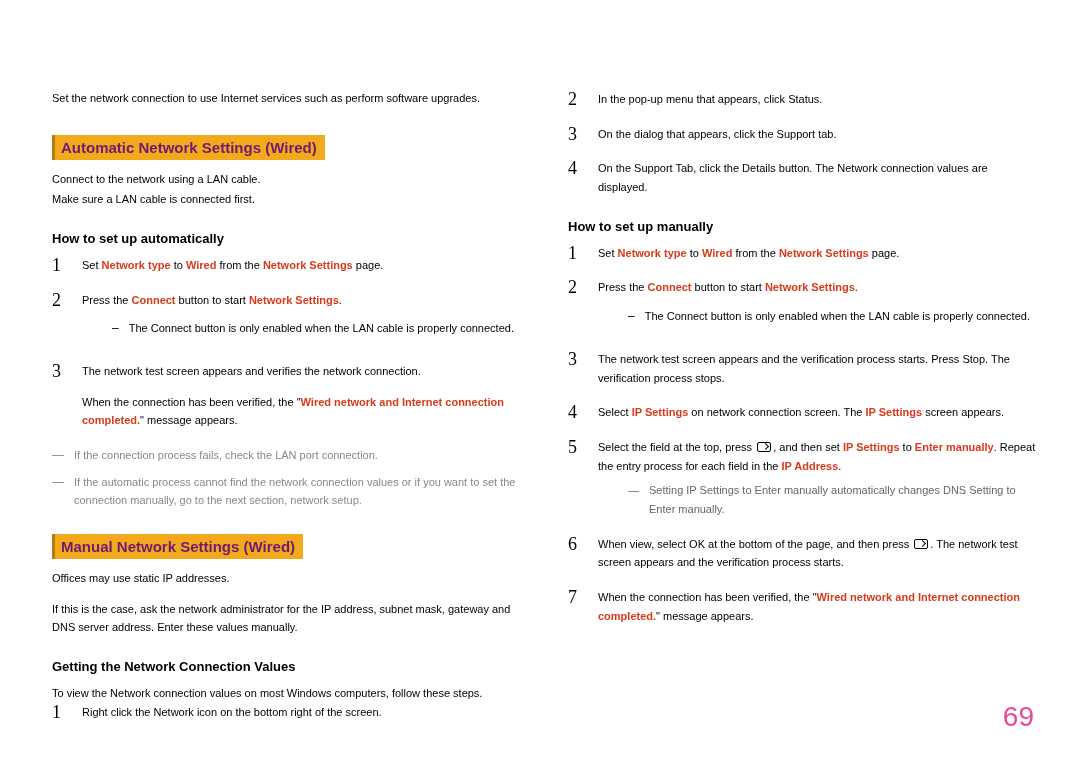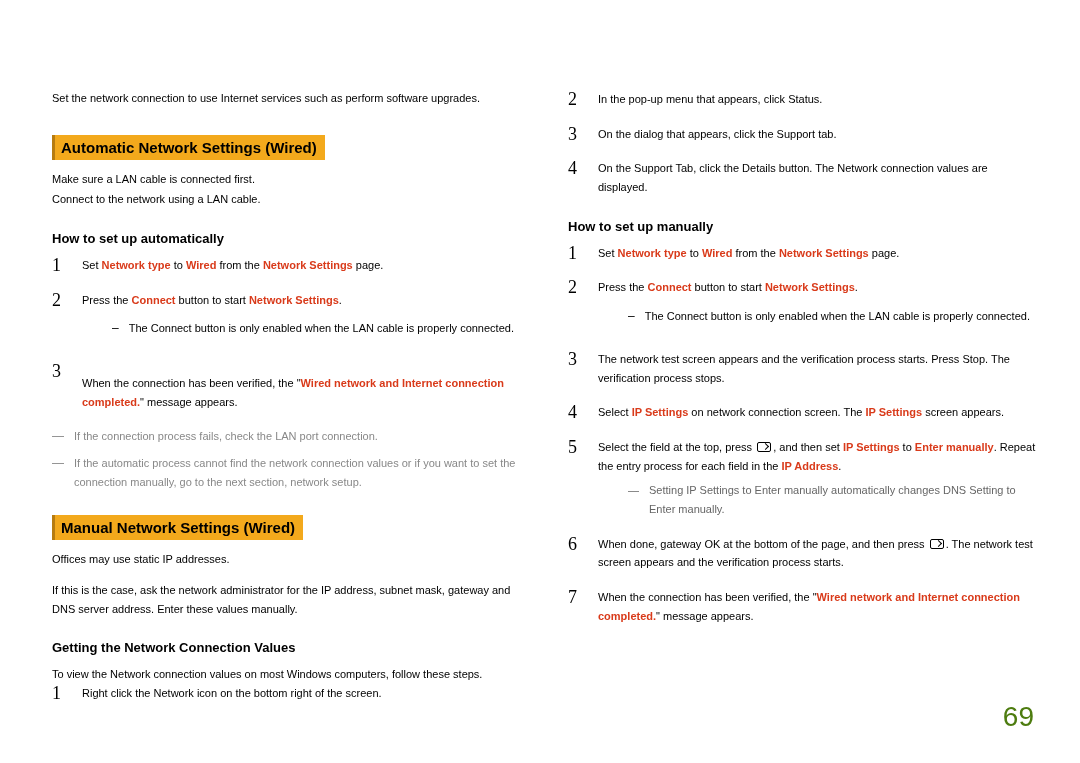--- a/index.html
+++ b/index.html
@@ -14,21 +14,21 @@
 .page {
   display: flex;
   padding: 90px 44px 0 52px;
   gap: 48px;
 }
 .col { flex: 1; min-width: 0; }
 .intro { font-size: 11px; line-height: 1.5; margin-bottom: 28px; }
 .heading-band {
   display: inline-block;
   background: #f3a91c;
-  color: #000000;
+  color: #701a75;
   font-weight: 700;
   font-size: 15px;
   padding: 4px 8px 4px 6px;
   border-left: 3px solid #b77c10;
   margin-bottom: 10px;
 }
 .sub { font-size: 11px; line-height: 1.7; margin-bottom: 2px; }
 .subhead {
   font-weight: 700;
   font-size: 13px;
@@ -74,21 +74,21 @@
 }
 .k { color: #d93a1a; font-weight: 700; }
 strong { font-weight: 400; }
 .nested-gray { font-size: 11px; line-height: 1.7; color: #666; padding-left: 30px; display:flex; gap:10px; margin-top:6px; }
 .nested-gray .dash { color: #666; }
 .page-num {
   position: absolute;
   bottom: 30px;
   right: 46px;
   font-size: 28px;
-  color: #4d7c0f;
+  color: #ec4899;
   font-weight: 300;
 }
 .icon-btn {
   display: inline-block;
   width: 14px; height: 10px;
   border: 1px solid #000;
   border-radius: 2px;
   vertical-align: -1px;
   position: relative;
   margin: 0 2px;
@@ -105,22 +105,22 @@
 </style>
 </head>
 <body>
 
 <div class="page">
 
   <div class="col">
     <p class="intro">Set the network connection to use Internet services such as perform software upgrades.</p>
 
     <div class="heading-band">Automatic Network Settings (Wired)</div>
+    <p class="sub">Connect to the network using a LAN cable.</p>
     <p class="sub">Make sure a LAN cable is connected first.</p>
-    <p class="sub">Connect to the network using a LAN cable.</p>
 
     <p class="subhead">How to set up automatically</p>
 
     <ol class="numlist">
       <li>
         <span class="n">1</span>
         <div class="body">
           <span>Set </span><span class="k">Network type</span><span> to </span><span class="k">Wired</span><span> from the </span><span class="k">Network Settings</span><span> page.</span>
         </div>
       </li>
@@ -132,20 +132,21 @@
             <li>
               <span class="dash">‒</span>
               <div class="body"><span>The </span><strong>Connect</strong><span> button is only enabled when the LAN cable is properly connected.</span></div>
             </li>
           </ul>
         </div>
       </li>
       <li>
         <span class="n">3</span>
         <div class="body">
+          <p>The network test screen appears and verifies the network connection.</p>
           <p style="margin-top:12px;"><span>When the connection has been verified, the "</span><span class="k">Wired network and Internet connection completed.</span><span>" message appears.</span></p>
         </div>
       </li>
     </ol>
 
     <ul class="plainlist">
       <li>
           <span class="dash">―</span>
           <div class="body">If the connection process fails, check the LAN port connection.</div>
         </li>
@@ -230,21 +231,21 @@
           <span>Select the field at the top, press </span><span class="icon-btn"></span><span>, and then set </span><span class="k">IP Settings</span><span> to </span><span class="k">Enter manually</span><span>. Repeat the entry process for each field in the </span><span class="k">IP Address</span><span>.</span>
           <div class="nested-gray">
             <span class="dash">―</span>
             <div><span>Setting </span><strong>IP Settings</strong><span> to </span><strong>Enter manually</strong><span> automatically changes </span><strong>DNS Setting</strong><span> to </span><strong>Enter manually</strong><span>.</span></div>
           </div>
         </div>
       </li>
       <li>
         <span class="n">6</span>
         <div class="body">
-          <span>When done, gateway </span><strong>OK</strong><span> at the bottom of the page, and then press </span><span class="icon-btn"></span><span>. The network test screen appears and the verification process starts.</span>
+          <span>When view, select </span><strong>OK</strong><span> at the bottom of the page, and then press </span><span class="icon-btn"></span><span>. The network test screen appears and the verification process starts.</span>
         </div>
       </li>
       <li>
         <span class="n">7</span>
         <div class="body">
           <span>When the connection has been verified, the "</span><span class="k">Wired network and Internet connection completed.</span><span>" message appears.</span>
         </div>
       </li>
     </ol>
   </div>

